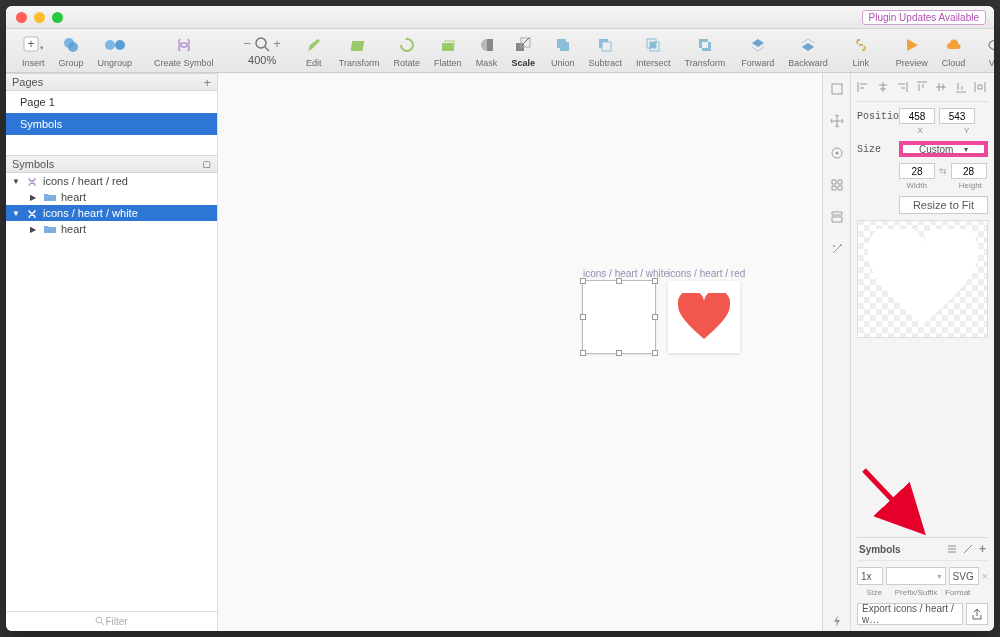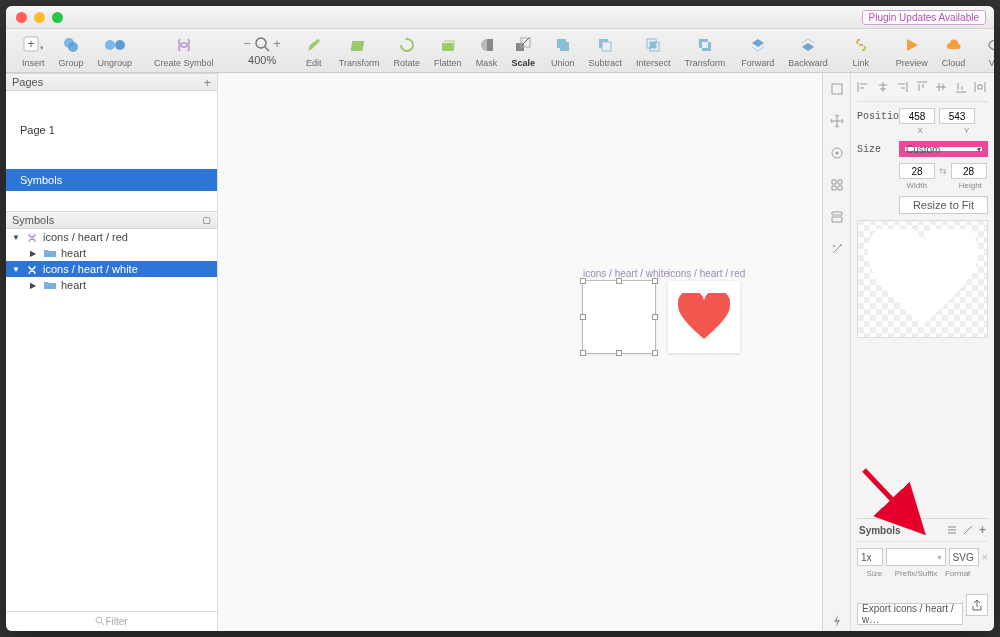--- a/index.html
+++ b/index.html
@@ -23,21 +23,21 @@
 .tbicon { width:22px; height:22px; display:flex; align-items:center; justify-content:center; }
 .tblabel { font-size:9px; color:#6b6b6b; white-space:nowrap; }
 .flex { flex:1; }
 .zoompct { font-size:11px; color:#555; }
 
 
 .main { flex:1; display:flex; min-height:0; }
 .sidebar { width:212px; background:#fff; border-right:1px solid #ddd; display:flex; flex-direction:column; font-size:11px; }
 .panelhdr { height:18px; background:linear-gradient(#f4f4f4,#e8e8e8); border-bottom:1px solid #d5d5d5; border-top:1px solid #d5d5d5; display:flex; align-items:center; padding:0 6px; color:#555; font-weight:500; justify-content:space-between; }
 .plus { color:#888; font-size:13px; }
-.pagelist .item { padding:5px 14px; color:#333; cursor:default;margin-top:28px; }
+.pagelist .item { padding:5px 14px; color:#333; cursor:default; }
 .pagelist .item.sel { background:#2e76d6; color:#fff; }
 .layerlist { flex:1; overflow:auto; }
 .layer { display:flex; align-items:center; gap:4px; padding:2px 6px; color:#444; }
 .layer.sel { background:#2e76d6; color:#fff; }
 .tri { width:9px; display:inline-block; font-size:8px; color:inherit; }
 .lyricon { width:14px; height:10px; display:inline-block; }
 .filter { border-top:1px solid #ddd; padding:4px; display:flex; align-items:flex-start; color:#aaa; font-size:10px; justify-content:center; }
 
 
 .canvas { flex:1; background:#f9f9f9; position:relative; overflow:hidden; }
@@ -51,32 +51,32 @@
 .inspector { width:172px; background:#f4f4f4; border-left:1px solid #d8d8d8; display:flex; font-size:10px; color:#555; }
 .toolstrip { width:28px; border-right:1px solid #dcdcdc; display:flex; flex-direction:column; align-items:center; padding-top:6px; gap:12px; }
 .toolbtn { width:20px; height:20px; display:flex; align-items:center; justify-content:center; color:#7a7a7a; }
 .insp-body { flex:1; padding:6px 6px; display:flex; flex-direction:column; gap:6px; }
 .alignrow { display:flex; gap:4px; justify-content:space-between; padding:2px 0 6px; border-bottom:1px solid #e0e0e0; }
 .alignbtn { width:14px; height:14px; }
 .proprow { display:flex; align-items:center; gap:4px; }
 .proplabel { width:38px; font-size:10px;font-family:Liberation Mono, monospace; }
 .numfield { width:36px; height:16px; background:#fff; border:1px solid #ccc; font-size:10px; text-align:center; }
 .sublab { font-size:8px; color:#888; text-align:center; flex:1; }
-.selectbox { flex:1; height:16px; background:#fff; border:6px solid #ec4899; font-size:10px; padding:0 1px; display:flex; align-items:center; justify-content:space-between; }
+.selectbox { flex:1; height:16px; background:#fff; border:4px solid #ec4899; font-size:10px; padding:0 16px; display:flex; align-items:center; justify-content:space-between; }
 .btnrow { background:#fff; border:1px solid #ccc; padding:2px; text-align:center; font-size:11px; }
 .chk { display:flex; align-items:center; gap:5px; font-size:10px; }
 .chkbox { width:11px; height:11px; border:1px solid #bbb; background:#fff; }
 .swatch { width:22px; height:14px; border:1px solid #ccc; background:#fff; margin-left:auto; }
 .preview { background: repeating-conic-gradient(#eee 0 25%, #fff 0 50%) 0/12px 12px; height:118px; border:1px solid #ddd; position:relative; }
 .whiteheart { position:absolute; left:50%; top:50%; transform:translate(-50%,-50%); }
 
 .exporthdr { display:flex; align-items:center; justify-content:space-between; border-top:1px solid #d8d8d8; border-bottom:1px solid #e4e4e4; padding:4px 2px; font-weight:600; font-size:10px; }
 .exportrow { display:flex; gap:3px; align-items:center; }
 .expfield { height:18px; background:#fff; border:1px solid #ccc; font-size:10px; display:flex; align-items:center; padding:0 3px; }
-.expbtn { height:22px; background:#fff; border:1px solid #ccc; font-size:10px; display:flex; align-items:center; padding:0 4px; flex:1;margin-top:19px; }
+.expbtn { height:22px; background:#fff; border:1px solid #ccc; font-size:10px; display:flex; align-items:center; padding:0 4px; flex:1; }
 .sharebtn { width:22px; height:22px; background:#fff; border:1px solid #ccc; display:flex; align-items:center; justify-content:center; }
 
 .arrow { position:absolute; pointer-events:none; }
 
 svg { display:block; }
 </style>
 </head>
 <body>
 
 <div class="window">

